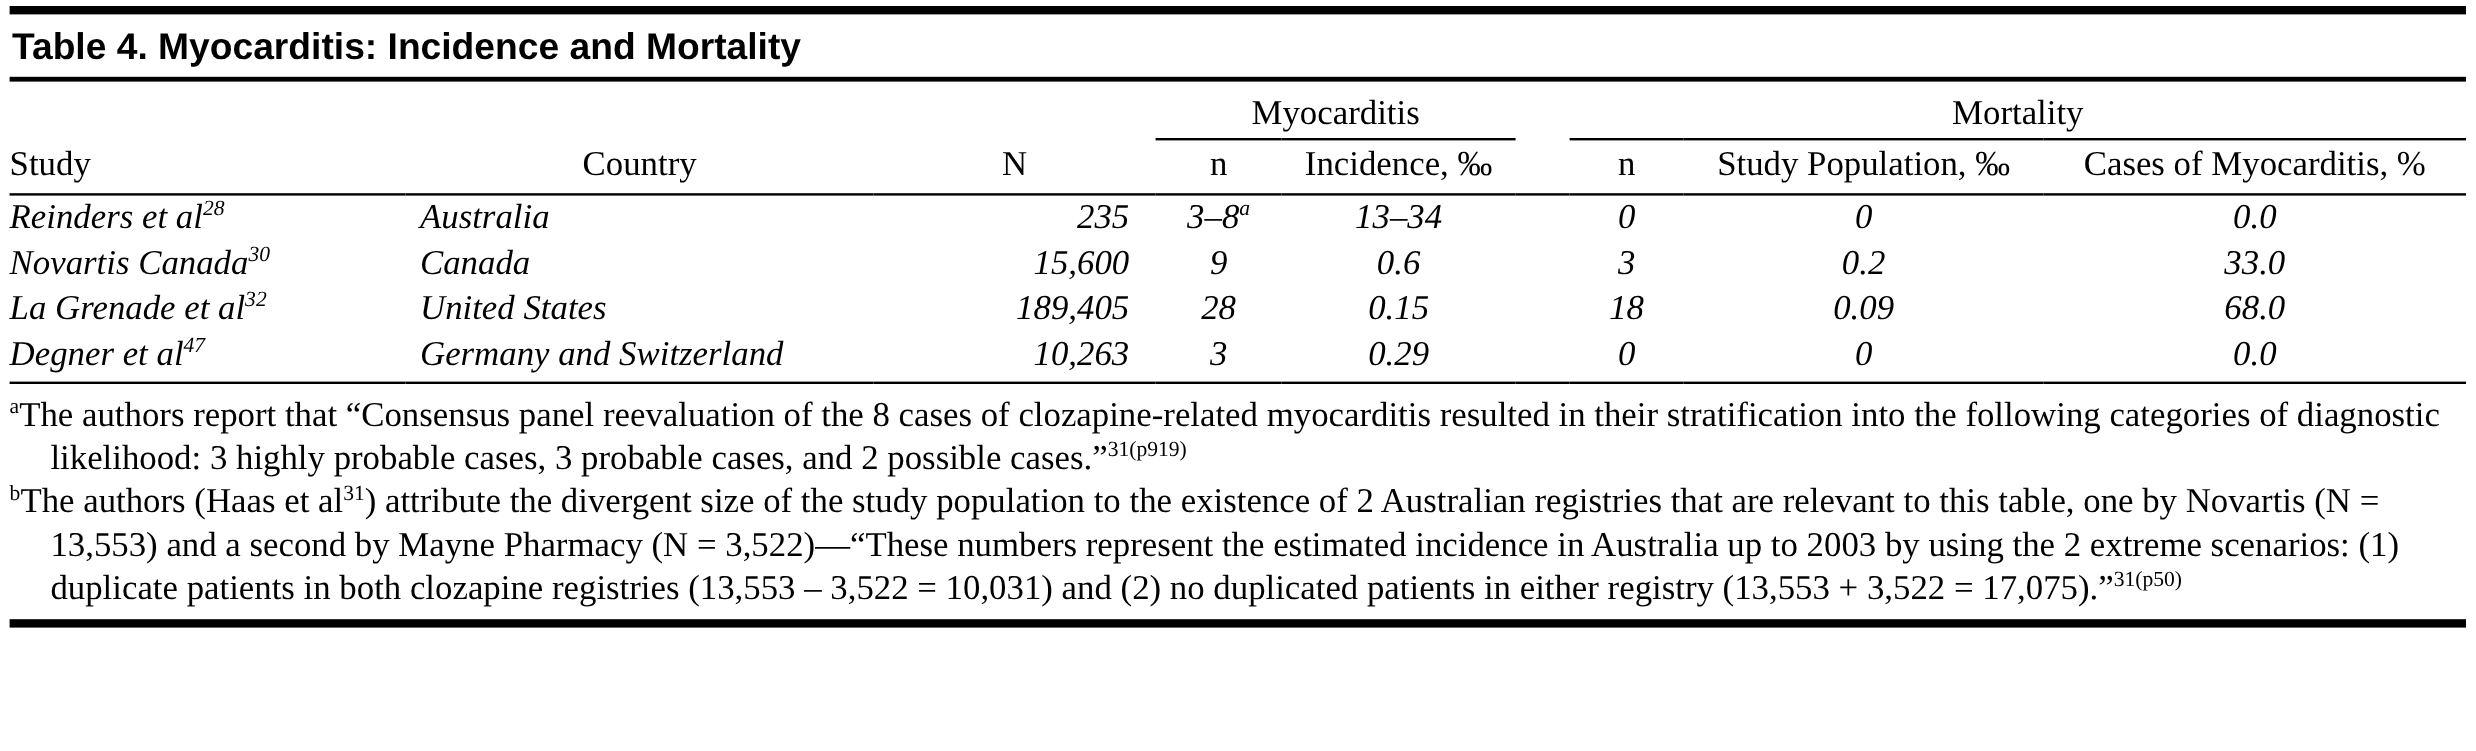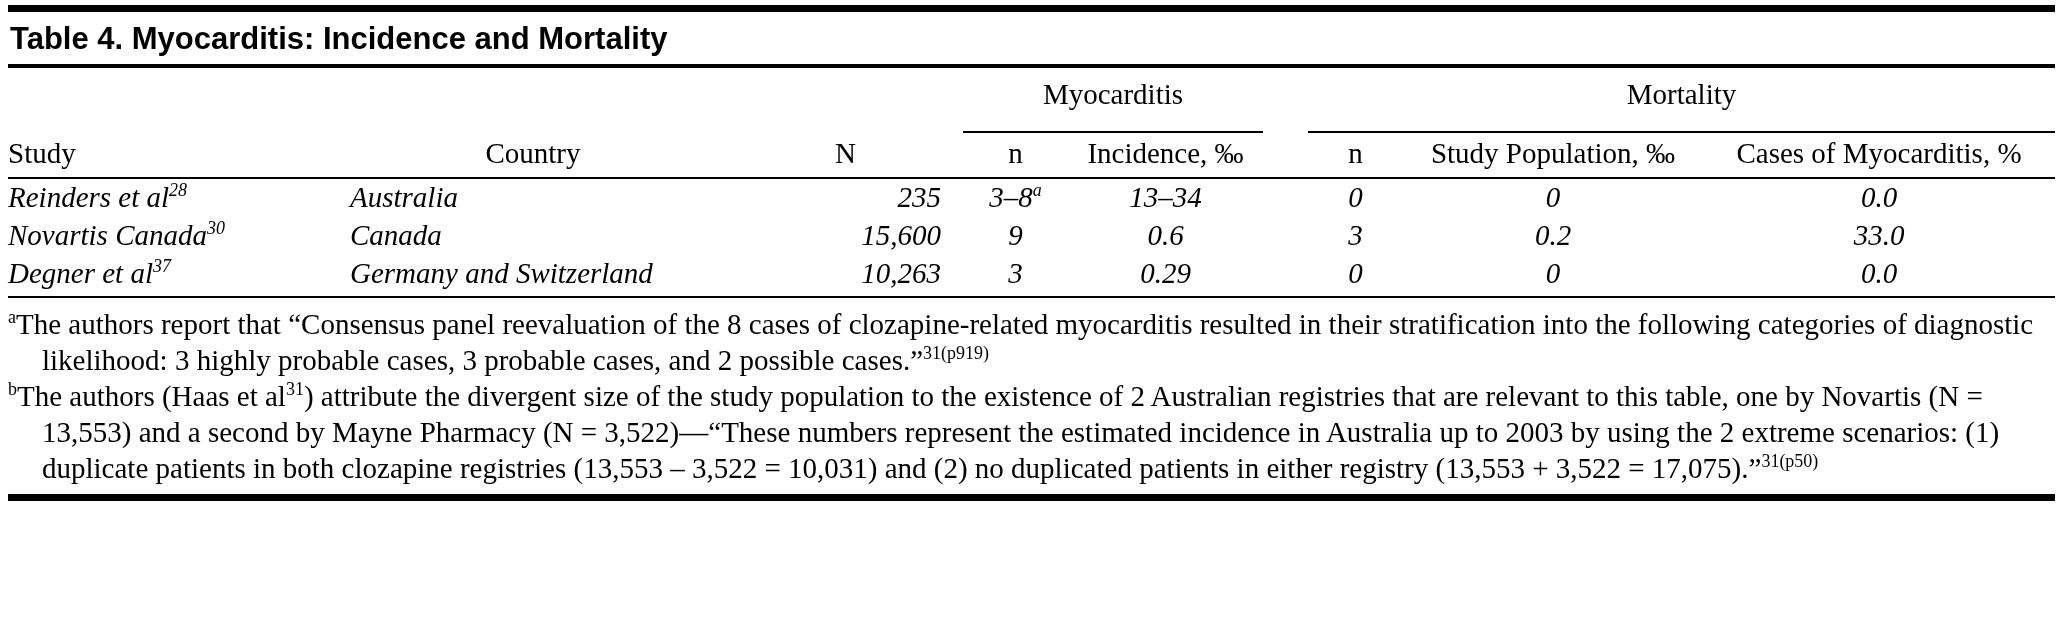--- a/index.html
+++ b/index.html
@@ -25,21 +25,21 @@
     line-height: 1;
     padding: 11px 0 10px 2px;
   }
   table.data-table {
     width: 100%;
     border-collapse: collapse;
     table-layout: fixed;
     margin-top: 2px;
   }
   th, td { font-weight: normal; vertical-align: bottom; }
-  tr.group-row th { padding: 8px 0 20px; }
+  tr.group-row th { padding: 8px 0 4px; }
   tr.group-row th.group { border-bottom: 2px solid #000; text-align: center; }
   tr.col-row th { padding: 4px 0 7px; border-bottom: 2px solid #000; text-align: center; }
   tr.col-row th.h-study { text-align: left; }
   tbody td { padding: 2px 0 3px; line-height: 33px; text-align: center; font-style: italic; }
   tbody td.c-study { text-align: left; }
   tbody td.c-country { text-align: left; padding-left: 12px; }
   tbody td.c-n { text-align: right; padding-right: 22px; }
   tbody tr:last-child td { border-bottom: 2px solid #000; padding-bottom: 6px; }
   sup { font-size: 62%; vertical-align: super; line-height: 0; }
   .footnotes { padding: 8px 0 6px; }
@@ -107,21 +107,32 @@
           <td class="c-country">Canada</td>
           <td class="c-n">15,600</td>
           <td class="c-myon">9</td>
           <td class="c-inc">0.6</td>
           <td class="c-spacer"></td>
           <td class="c-mortn">3</td>
           <td class="c-pop">0.2</td>
           <td class="c-cases">33.0</td>
         </tr>
         <tr>
-          <td class="c-study">Degner et al<sup>37</sup></td>
+          <td class="c-study">La Grenade et al<sup>32</sup></td>
+          <td class="c-country">United States</td>
+          <td class="c-n">189,405</td>
+          <td class="c-myon">28</td>
+          <td class="c-inc">0.15</td>
+          <td class="c-spacer"></td>
+          <td class="c-mortn">18</td>
+          <td class="c-pop">0.09</td>
+          <td class="c-cases">68.0</td>
+        </tr>
+        <tr>
+          <td class="c-study">Degner et al<sup>47</sup></td>
           <td class="c-country">Germany and Switzerland</td>
           <td class="c-n">10,263</td>
           <td class="c-myon">3</td>
           <td class="c-inc">0.29</td>
           <td class="c-spacer"></td>
           <td class="c-mortn">0</td>
           <td class="c-pop">0</td>
           <td class="c-cases">0.0</td>
         </tr>
       </tbody>

